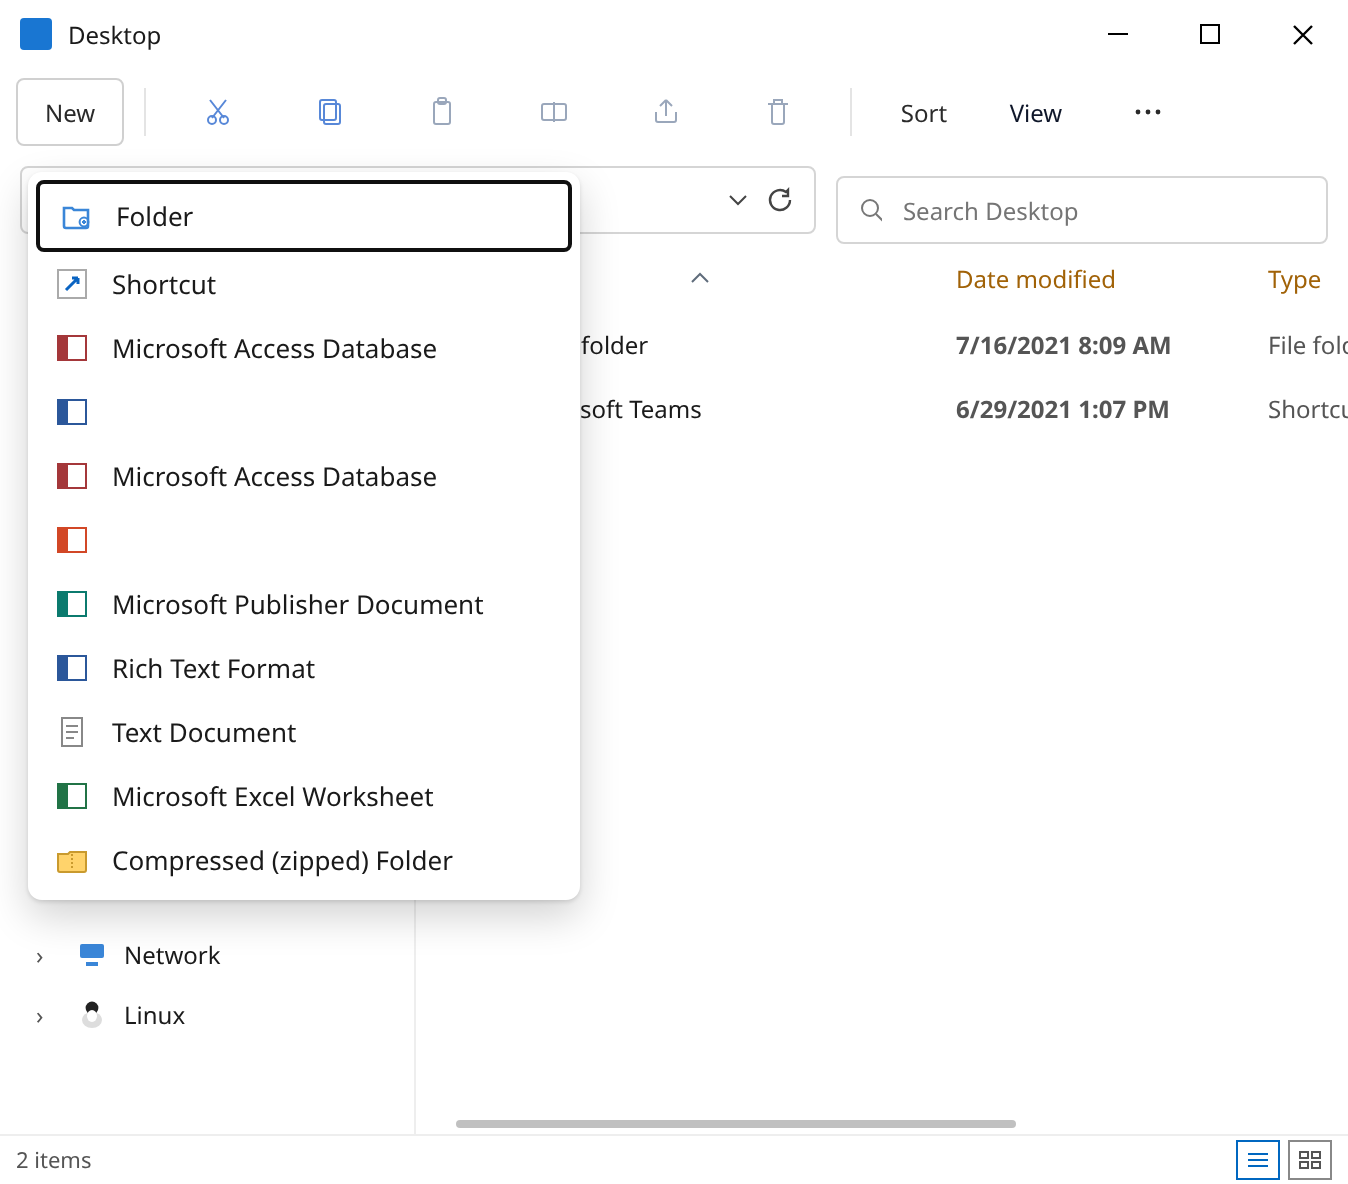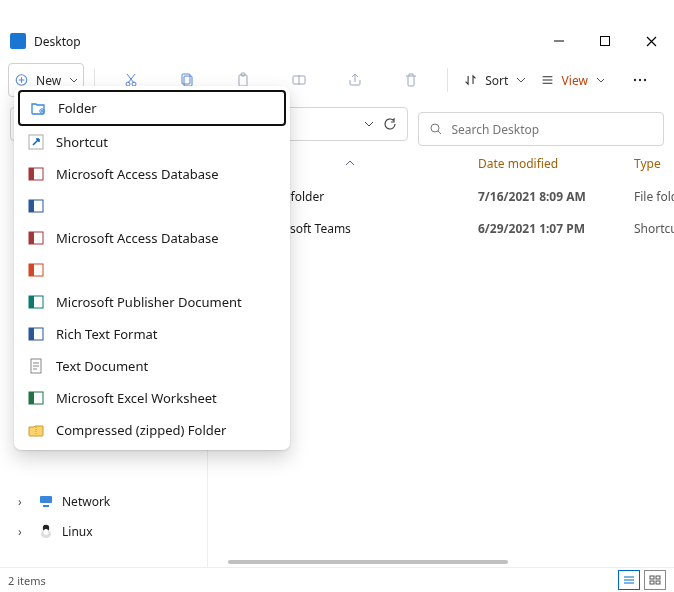--- a/index.html
+++ b/index.html
@@ -12,38 +12,37 @@
   overflow: hidden;
 }
 .window {
   width: 674px; height: 592px;
   display: flex; flex-direction: column;
 }
 .titlebar {
   height: 34px;
   display: flex; align-items: center;
   padding: 0 0 0 10px;
-  margin-top: 24px;
 }
 .titlebar .app-icon { width: 16px; height: 16px; background: #1976d2; border-radius: 2px; margin-right: 8px; }
 .titlebar .title { font-size: 12px; }
 .win-controls { margin-left: auto; display: flex; }
 .win-btn { width: 46px; height: 34px; display: flex; align-items: center; justify-content: center; }
 .toolbar {
   height: 44px;
   display: flex; align-items: center;
   padding: 0 8px;
   gap: 4px;
   color: #4b5b75;
 }
 .tool-btn {
   height: 32px; min-width: 40px;
   display: flex; align-items: center; justify-content: center;
   border-radius: 4px;
-  padding: 0 6px; gap: 8px;
+  padding: 0 6px; gap: 8px; flex-direction: column;
 }
 .new-btn {
   border: 1px solid #d0d0d0;
   color: #2a2a2a;
 }
 .sep { width: 1px; height: 24px; background: #e4e4e4; margin: 0 6px; }
 .tool-icon { width: 16px; height: 16px; color: #5888d8; }
 .tool-icon.muted { color: #9aa7bb; }
 
 .addr-row {
@@ -211,21 +210,21 @@
         </svg>
       <span style="color:#2a2a2a">Sort</span>
       <svg width="10" height="10">
           <path d="M1 3 L5 7 L9 3" fill="none" stroke="#555"></path>
         </svg>
     </div>
     <div class="tool-btn">
       <svg class="tool-icon" viewBox="0 0 16 16" style="color:#2a2a2a">
           <path d="M2 4h12M2 8h12M2 12h12" stroke="currentColor" stroke-width="1.5"></path>
         </svg>
-      <span style="color:#c2410c">View</span>
+      <span style="color:#0f172a">View</span>
       <svg width="10" height="10">
           <path d="M1 3 L5 7 L9 3" fill="none" stroke="#555"></path>
         </svg>
     </div>
     <div class="tool-btn">
       <svg width="16" height="16">
           <circle cx="3" cy="8" r="1.2" fill="#2a2a2a"></circle>
           <circle cx="8" cy="8" r="1.2" fill="#2a2a2a"></circle>
           <circle cx="13" cy="8" r="1.2" fill="#2a2a2a"></circle>
         </svg>

